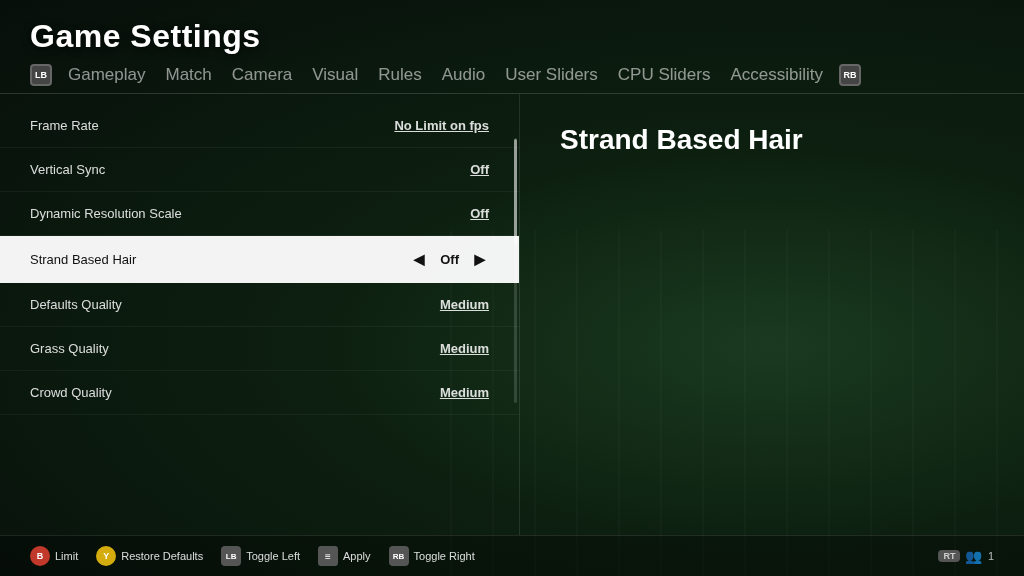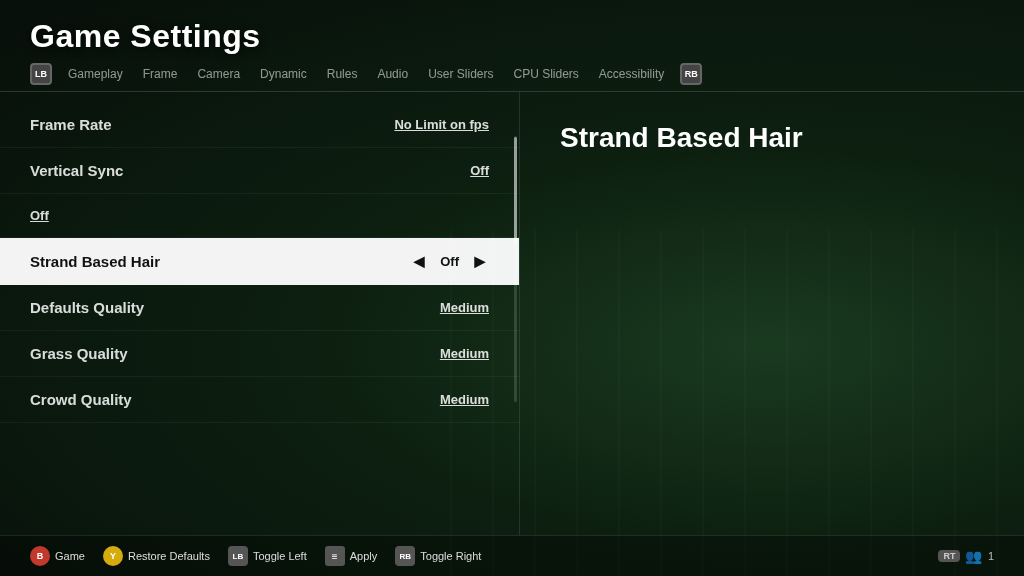--- a/index.html
+++ b/index.html
@@ -89,21 +89,21 @@
     }
 
     .tab-controller-btn.rb {
       background: #444;
       border: 2px solid #666;
       margin-left: 6px;
       margin-right: 0;
     }
 
     .tab-item {
-      font-size: 12px;
+      font-size: 17px;
       color: rgba(255,255,255,0.55);
       padding: 2px 10px;
       cursor: pointer;
       white-space: nowrap;
     }
 
     .tab-item.active {
       color: #fff;
       font-weight: 700;
     }
@@ -143,22 +143,22 @@
       padding: 14px 30px;
       border-bottom: 1px solid rgba(255,255,255,0.05);
     }
 
     .setting-row.selected {
       background: rgba(255,255,255,0.95);
       color: #111;
     }
 
     .setting-label {
-      font-size: 15px;
-      font-weight: 700;
+      font-size: 13px;
+      font-weight: 400;
       color: inherit;
     }
 
     .setting-row:not(.selected) .setting-label {
       color: rgba(255,255,255,0.85);
     }
 
     .setting-value {
       font-size: 13px;
       font-weight: 700;
@@ -311,23 +311,23 @@
 <div class="bg"></div>
 <div class="content">
 
   <div class="header">
     <h1 class="page-title">Game Settings</h1>
   </div>
 
   <div class="tab-bar">
     <div class="tab-controller-btn lb">LB</div>
     <div class="tab-item">Gameplay</div>
-    <div class="tab-item">Frame</div>
+    <div class="tab-item">Match</div>
     <div class="tab-item">Camera</div>
-    <div class="tab-item">Dynamic</div>
+    <div class="tab-item">Visual</div>
     <div class="tab-item">Rules</div>
     <div class="tab-item">Audio</div>
     <div class="tab-item">User Sliders</div>
     <div class="tab-item">CPU Sliders</div>
     <div class="tab-item">Accessibility</div>
     <div class="tab-controller-btn rb">RB</div>
   </div>
 
   <div class="main">
 
@@ -337,20 +337,21 @@
         <span class="setting-label">Frame Rate</span>
         <span class="setting-value">No Limit on fps</span>
       </div>
 
       <div class="setting-row">
         <span class="setting-label">Vertical Sync</span>
         <span class="setting-value">Off</span>
       </div>
 
       <div class="setting-row">
+        <span class="setting-label">Dynamic Resolution Scale</span>
         <span class="setting-value">Off</span>
       </div>
 
 
       <div class="setting-row selected">
         <span class="setting-label">Strand Based Hair</span>
         <div class="arrow-control">
           <span class="arrow-btn">◀</span>
           <span class="setting-value">Off</span>
           <span class="arrow-btn">▶</span>
@@ -380,21 +381,21 @@
     <div class="detail-panel">
       <div class="detail-title">Strand Based Hair</div>
     </div>
   </div>
 
   <div class="footer">
     <div class="footer-left">
 
       <div class="footer-item">
         <span class="ctrl-btn b-btn">B</span>
-        <span class="footer-label">Game</span>
+        <span class="footer-label">Limit</span>
       </div>
 
       <div class="footer-item">
         <span class="ctrl-btn y-btn">Y</span>
         <span class="footer-label">Restore Defaults</span>
       </div>
 
       <div class="footer-item">
         <span class="ctrl-btn lb-btn">LB</span>
         <span class="footer-label">Toggle Left</span>

